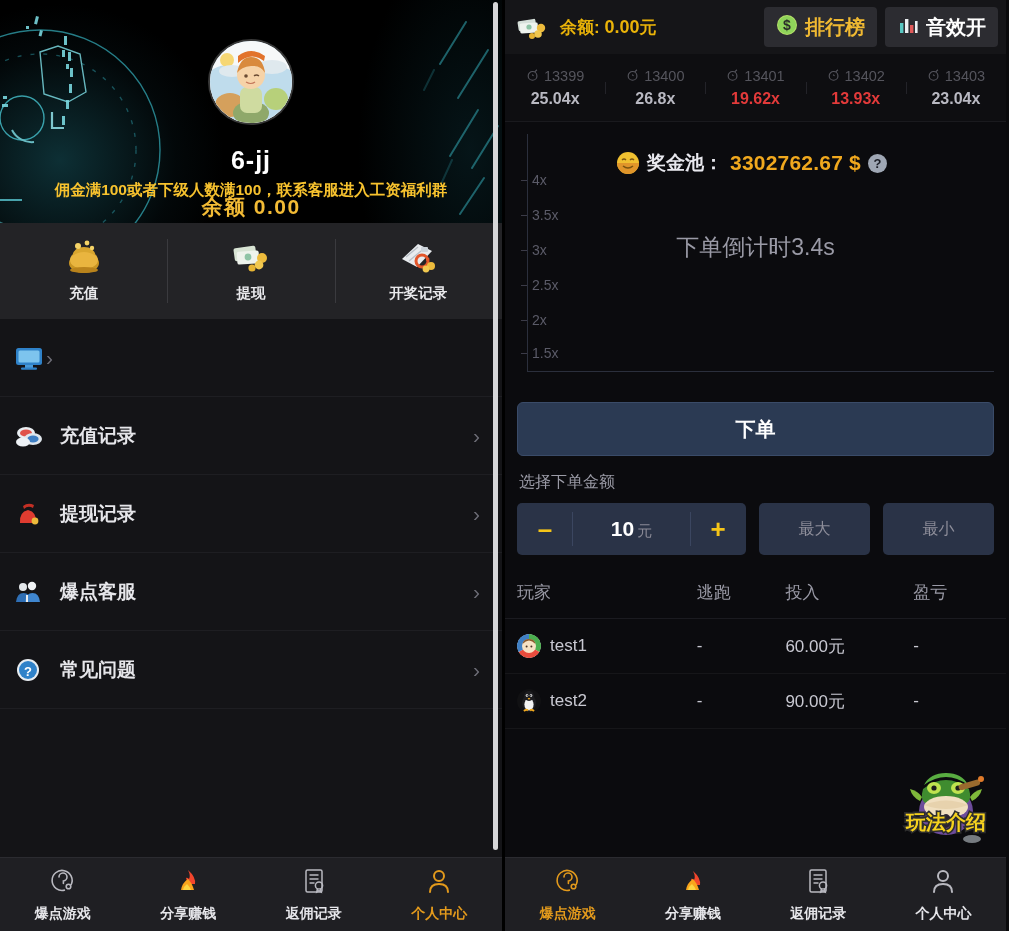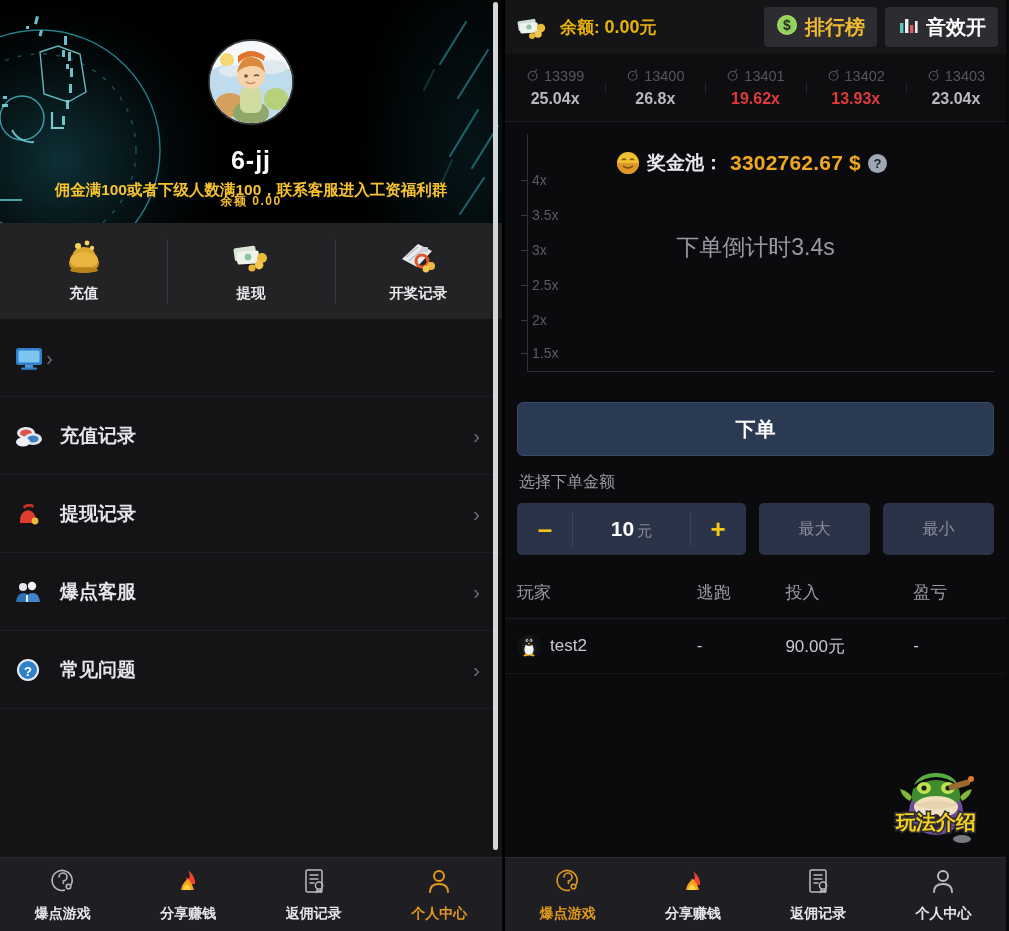--- a/index.html
+++ b/index.html
@@ -43,21 +43,21 @@
   .avatar svg { width: 100%; height: 100%; display: block; }
 
   .profile-name {
     position: absolute; left: 0; right: 0; top: 146px;
     text-align: center;
     color: #ffffff; font-size: 25px; font-weight: 700; letter-spacing: 1px;
   }
   .profile-balance {
     position: absolute; left: 0; right: 0; top: 193px;
     text-align: center;
-    color: #f3bb35; font-size: 12px; font-weight: 700; letter-spacing: 1.5px;
+    color: #f3bb35; font-size: 21px; font-weight: 700; letter-spacing: 1.5px;
   }
   .profile-notice {
     position: absolute; left: 0; right: 0; bottom: 22px;
     text-align: center;
     color: #f7c22e; font-size: 15.5px; font-weight: 700;
   }
 
   
   .quick-actions {
     display: flex; height: 96px; background: #232326;
@@ -201,21 +201,21 @@
   }
   .col-player { width: 186px; padding-left: 12px !important; }
   .col-esc { width: 86px; }
   .col-in { width: 124px; }
   .col-pl { width: 90px; }
   .pname { display: flex; align-items: center; gap: 9px; }
   .pavatar { width: 24px; height: 24px; border-radius: 50%; overflow: hidden; flex: 0 0 24px; }
   .pavatar svg { width: 100%; height: 100%; display: block; }
 
   .rules-badge {
-    position: absolute; right: 20px; bottom: 10px;
+    position: absolute; right: 10px; bottom: 10px;
     width: 100px; height: 92px; cursor: pointer;
   }
   .rules-badge svg { width: 100%; height: 100%; display: block; }
 
   
   .bottom-nav {
     height: 74px; background: #1f1f23;
     display: flex; align-items: center;
     border-top: 1px solid #2b2b30;
     flex: 0 0 auto;
@@ -634,20 +634,42 @@
             <th class="col-in">投入</th>
             <th class="col-pl">盈亏</th>
           </tr>
         </thead>
         <tbody>
           <tr>
             <td class="col-player">
               <span class="pname">
                 <span class="pavatar">
                   <svg viewBox="0 0 24 24">
+                    <circle cx="12" cy="12" r="12" fill="#f2f2f2"></circle>
+                    <path d="M12 12 L12 0 A12 12 0 0 1 22.4 18 Z" fill="#4caf50"></path>
+                    <path d="M12 12 L22.4 18 A12 12 0 0 1 1.6 18 Z" fill="#e84c3d"></path>
+                    <path d="M12 12 L1.6 18 A12 12 0 0 1 12 0 Z" fill="#3f7fc4"></path>
+                    <circle cx="12" cy="12" r="7" fill="#f7e2c4"></circle>
+                    <path d="M5.5 10 q6.5 -7 13 0 q-1 -5 -6.5 -5 q-5.5 0 -6.5 5z" fill="#8b5a2b"></path>
+                    <circle cx="9.6" cy="12.4" r="1" fill="#4a3626"></circle>
+                    <circle cx="14.4" cy="12.4" r="1" fill="#4a3626"></circle>
+                  </svg>
+                </span>
+                <span>test1</span>
+              </span>
+            </td>
+            <td class="col-esc">-</td>
+            <td class="col-in">60.00元</td>
+            <td class="col-pl">-</td>
+          </tr>
+          <tr>
+            <td class="col-player">
+              <span class="pname">
+                <span class="pavatar">
+                  <svg viewBox="0 0 24 24">
                     <rect width="24" height="24" fill="#111113"></rect>
                     <ellipse cx="12" cy="14" rx="7" ry="8" fill="#1d1d20"></ellipse>
                     <ellipse cx="12" cy="15.5" rx="4.6" ry="6" fill="#f4f4f4"></ellipse>
                     <circle cx="12" cy="7" r="5" fill="#1d1d20"></circle>
                     <circle cx="10" cy="6.6" r="1.3" fill="#ffffff"></circle>
                     <circle cx="14" cy="6.6" r="1.3" fill="#ffffff"></circle>
                     <circle cx="10.2" cy="6.8" r="0.7" fill="#111"></circle>
                     <circle cx="13.8" cy="6.8" r="0.7" fill="#111"></circle>
                     <path d="M10.6 9 l2.8 0 l-1.4 2 z" fill="#f0a81e"></path>
                     <path d="M7 22 q2 -2 4 -0.6 M17 22 q-2 -2 -4 -0.6" stroke="#f0a81e" stroke-width="2" fill="none"></path>

